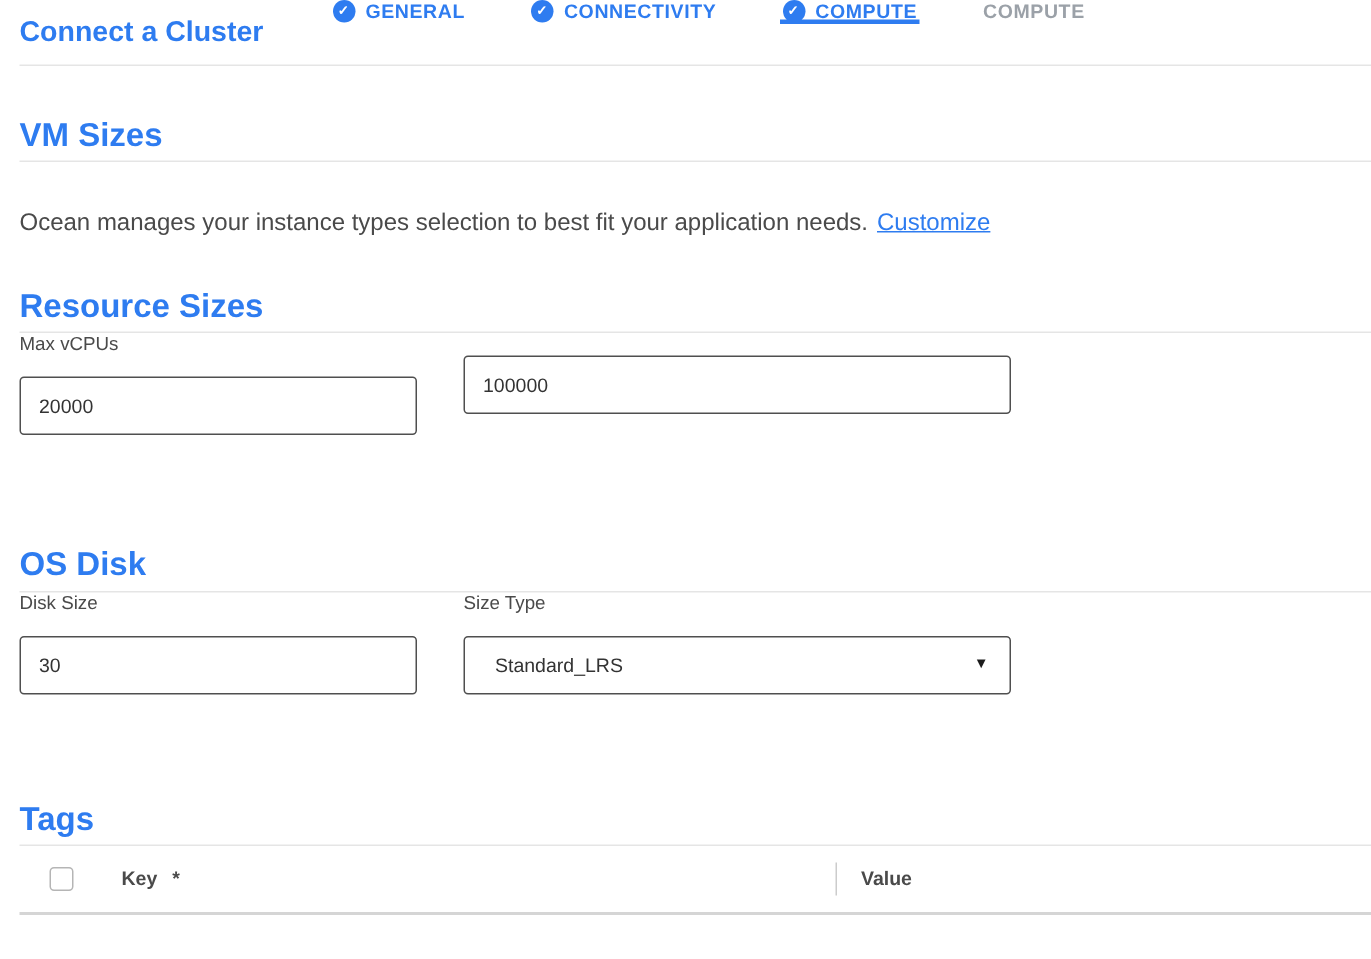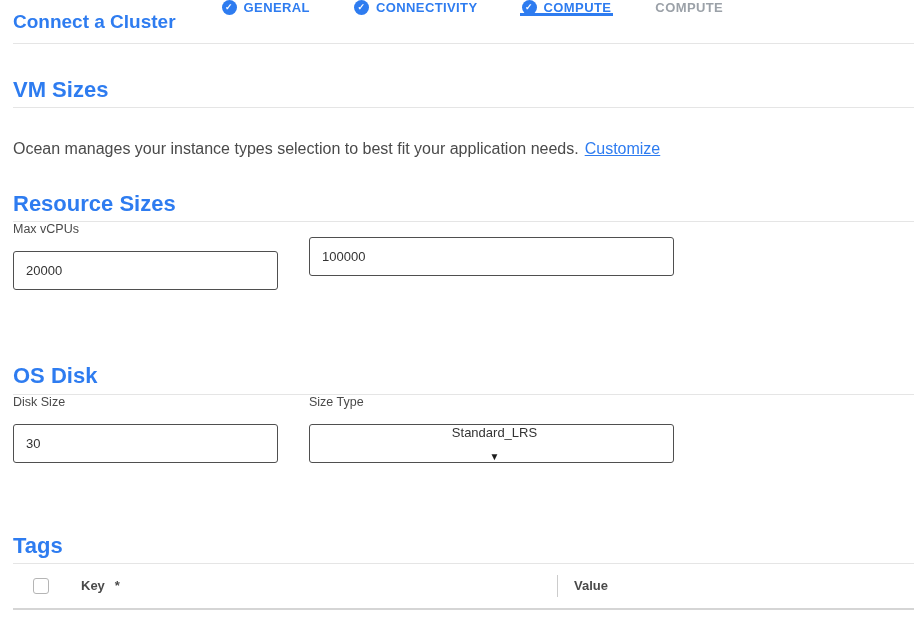--- a/index.html
+++ b/index.html
@@ -40,21 +40,21 @@
   .fields{display:flex;}
   .field-1{width:265px;margin-right:31px;}
   .field-2{width:365px;}
   .field-label{display:block;font-size:12.5px;color:var(--text);}
   .text-input,.select-box{
     margin-top:15px;height:39px;width:100%;border:1px solid var(--input-border);
     border-radius:3px;font-size:13px;color:#333;background:#fff;
   }
   .text-input{padding:0 12px;font-family:inherit;outline:none;}
   .select-box{display:flex;align-items:center;justify-content:space-between;
-    padding:0 14px 0 20px;cursor:pointer;flex-direction:column;}
+    padding:0 14px 0 20px;cursor:pointer;}
   .caret{font-size:10px;color:#1c1c1c;line-height:1;}
 
   
   .tag-header{display:flex;align-items:center;height:46px;border-bottom:2px solid #d5d5d5;
     padding-left:20px;font-size:13px;font-weight:700;color:var(--text);}
   .checkbox{width:16px;height:16px;border:1px solid #b5b5b5;border-radius:3px;background:#fff;cursor:pointer;flex:none;}
   .key-cell{margin-left:32px;flex:0 0 476px;display:flex;gap:10px;align-items:baseline;}
   .col-divider{width:1px;height:22px;background:#ccc;flex:none;}
   .value-cell{margin-left:16px;text-align:right;}
 </style>

